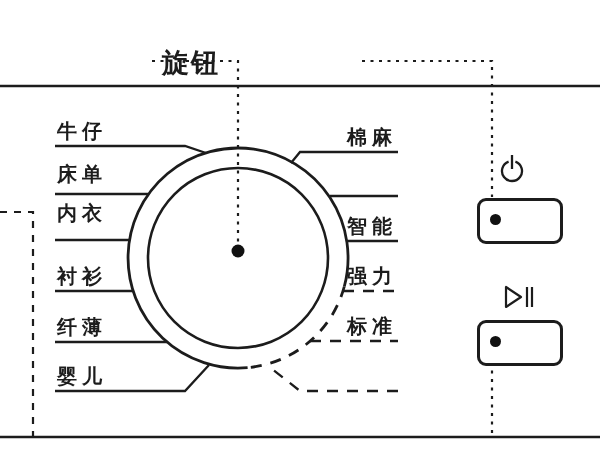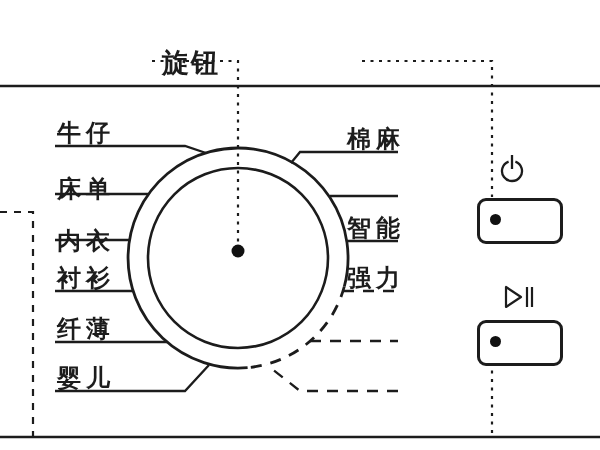--- a/index.html
+++ b/index.html
@@ -1,21 +1,21 @@
 <!DOCTYPE html>
 <html><head>
 <meta charset="utf-8">
 <style>
   html,body { margin:0; padding:0; background:#ffffff; }
   body { width:600px; height:450px; font-family:"Liberation Sans","DejaVu Sans",sans-serif; }
   .stage { position:relative; width:600px; height:450px; background:#ffffff; overflow:hidden; }
   .stage svg { position:absolute; left:0; top:0; }
   .label { position:absolute; color:#1c1c1c; font-weight:bold; white-space:nowrap; line-height:1.1; }
   .callout-label { font-size:27px; letter-spacing:2px; }
-  .program-label { font-size:24px; letter-spacing:5px; }
+  .program-label { font-size:20px; letter-spacing:5px; }
   .btn { position:absolute; width:80px; height:40px; background:#ffffff;
          border:3px solid #1c1c1c; border-radius:9px; }
   .btn-dot { position:absolute; left:10px; top:13px; width:11px; height:11px;
              border-radius:50%; background:#111111; }
 </style>
 </head>
 <body>
 
 <div class="stage">
 
@@ -59,29 +59,30 @@
     <g>
       <path d="M 506 287 L 506 307 L 521 297 Z" fill="none" stroke="#1c1c1c" stroke-width="2.2" stroke-linejoin="round"></path>
       <line x1="527" y1="287" x2="527" y2="307" stroke="#1c1c1c" stroke-width="2.2"></line>
       <line x1="532" y1="287" x2="532" y2="307" stroke="#1c1c1c" stroke-width="2.2"></line>
     </g>
   </svg>
 
   <div class="label callout-label" style="left:162px; top:24px;margin-top:25px;">旋钮</div>
 
   <div class="label program-label" style="left:57px; top:120px;">牛仔</div>
-  <div class="label program-label" style="left:57px; top:176px;text-align:center;">床单</div>
-  <div class="label program-label" style="left:57px; top:228px;">内衣</div>
+  <div class="label program-label" style="left:57px; top:163px;text-align:center;">床单</div>
+  <div class="label program-label" style="left:57px; top:202px;">内衣</div>
   <div class="label program-label" style="left:57px; top:265px;">衬衫</div>
   <div class="label program-label" style="left:57px; top:316px;">纤薄</div>
   <div class="label program-label" style="left:57px; top:365px;">婴儿</div>
 
   <div class="label program-label" style="left:347px; top:126px;">棉麻</div>
   <div class="label program-label" style="left:347px; top:215px;">智能</div>
   <div class="label program-label" style="left:347px; top:265px;">强力</div>
+  <div class="label program-label" style="left:347px; top:315px;">标准</div>
 
   <div class="btn" style="left:477px; top:198px;">
     <span class="btn-dot"></span>
   </div>
   <div class="btn" style="left:477px; top:320px;">
     <span class="btn-dot"></span>
   </div>
 
 </div>
 

